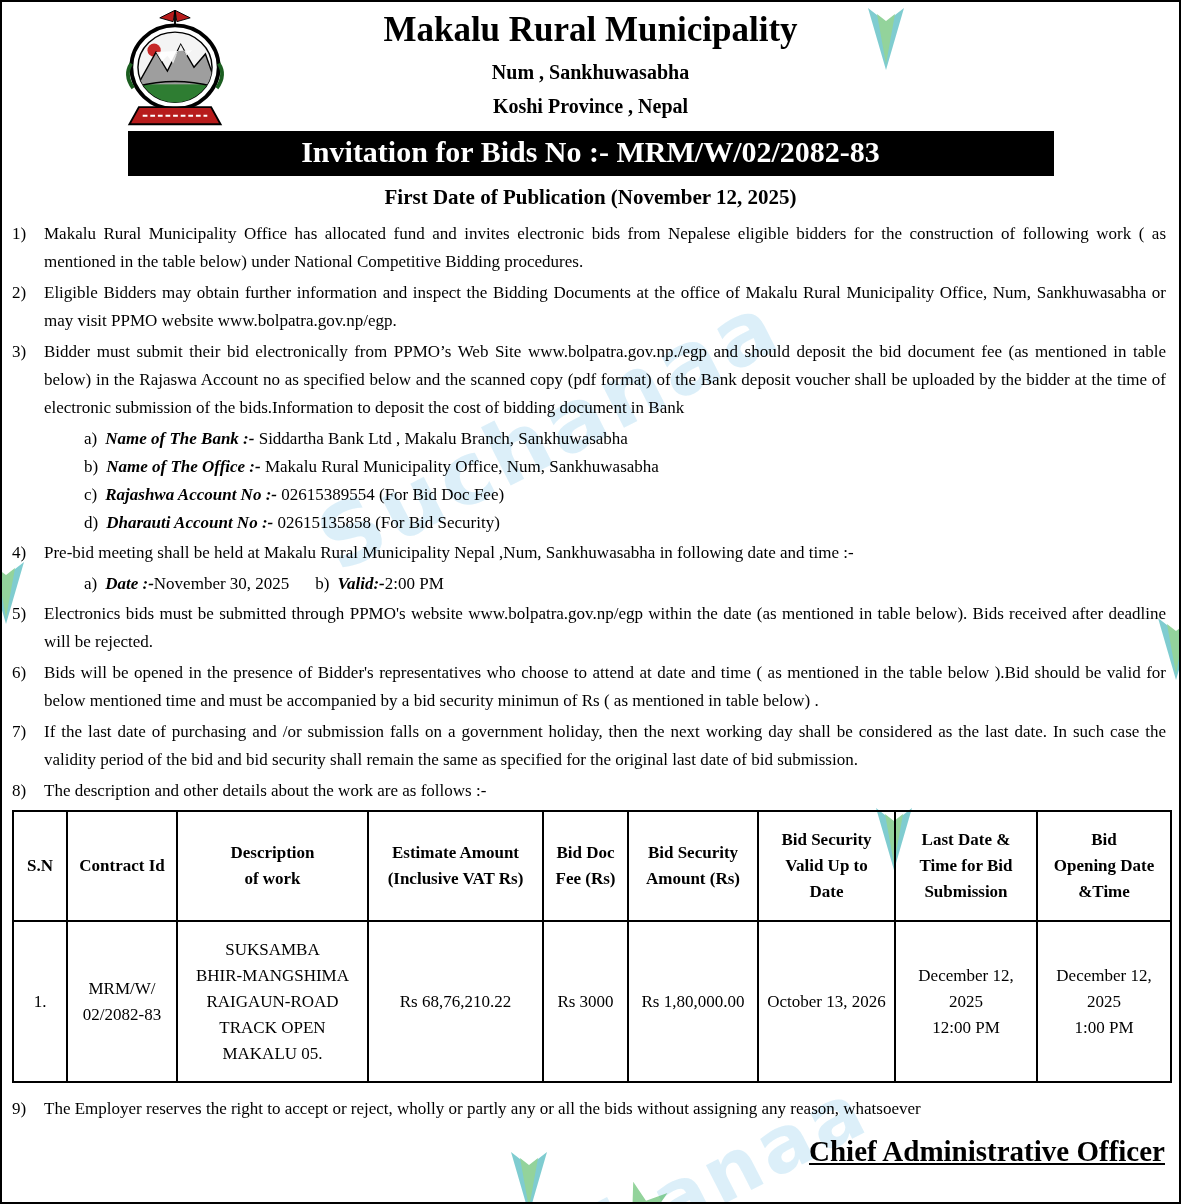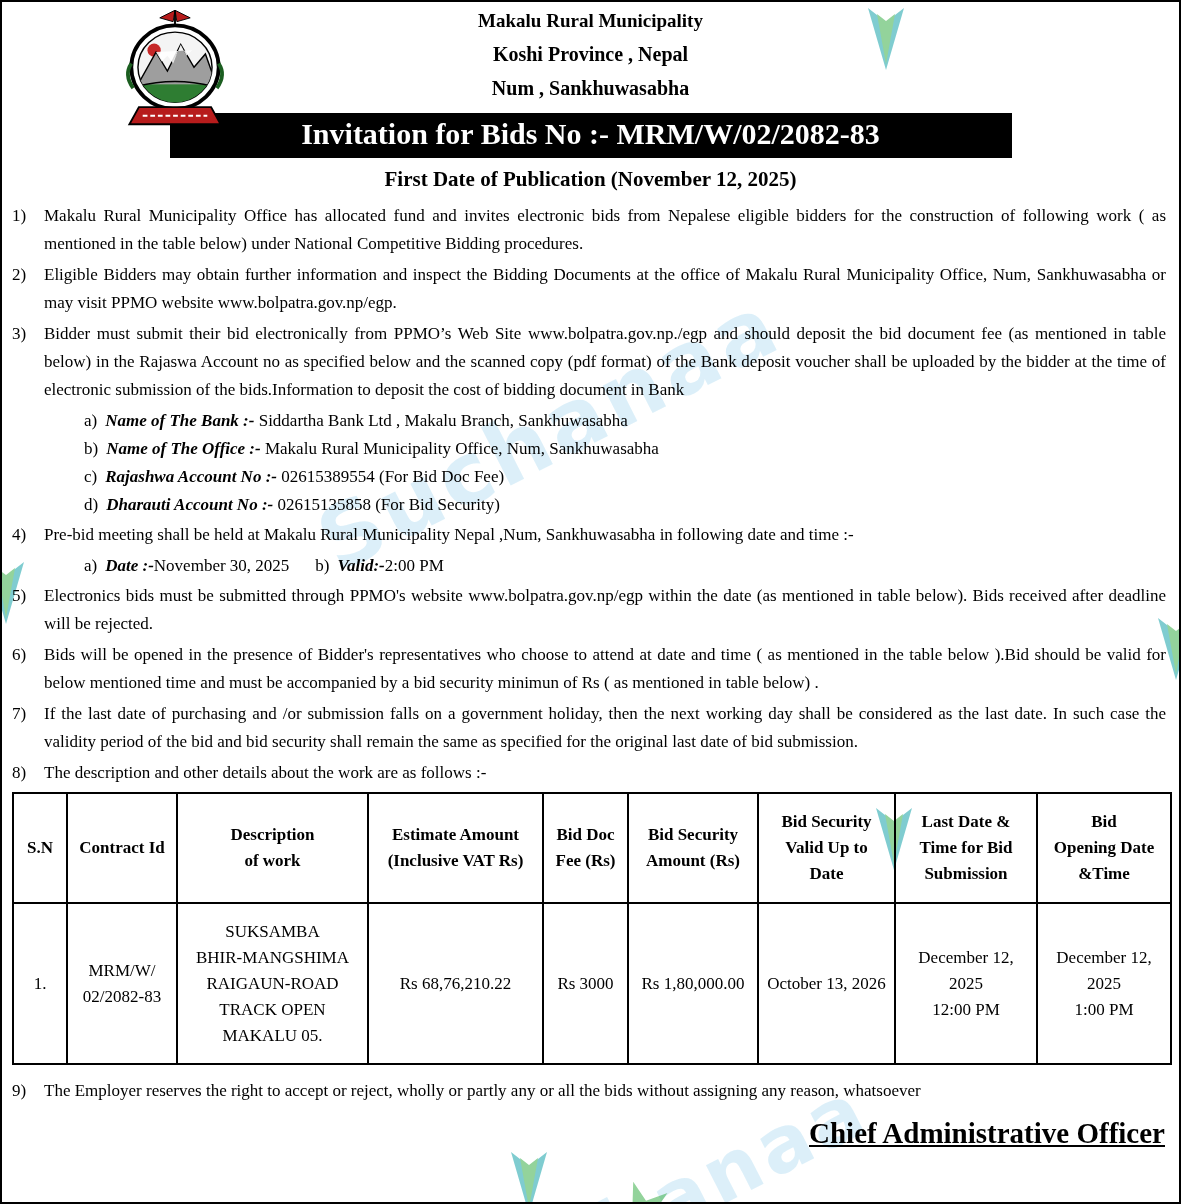--- a/index.html
+++ b/index.html
@@ -16,25 +16,25 @@
   
   .wm-text{
     position:absolute; font-family:"DejaVu Sans", sans-serif; font-weight:bold;
     color:var(--wm_text); opacity:.30; font-size:86px; letter-spacing:4px;
     transform:rotate(-27deg); transform-origin:left top; pointer-events:none; z-index:0;
   }
   .wm-arrow{position:absolute; opacity:.55; pointer-events:none; z-index:0;}
   
   .hdr{position:relative; text-align:center; padding-top:8px; z-index:1;}
   .logo{position:absolute; left:116px; top:6px; width:114px; height:128px;}
-  .org-name{font-size:19px; font-weight:bold;}
+  .org-name{font-size:35px; font-weight:bold;}
   .office-name{font-size:31px; font-weight:bold; margin-top:9px;}
   .addr{font-size:20px; font-weight:bold; margin-top:11px;}
   .banner{
-    width:842px; margin:13px auto 0 auto; background:var(--banner_bg); color:var(--banner_text);
+    width:926px; margin:13px auto 0 auto; background:var(--banner_bg); color:var(--banner_text);
     font-size:30px; font-weight:bold; text-align:center; padding:4px 0 7px 0;
   }
   .pub-date{text-align:center; font-size:21px; font-weight:bold; margin-top:9px;}
   
   .notice{padding:8px 13px 0 10px; position:relative; z-index:1;}
   .n-item{display:flex; margin:2px 0 3px 0;}
   .n-num{width:32px; flex:0 0 32px; font-size:17px; line-height:28px;}
   .n-text{flex:1; font-size:17px; line-height:28px; text-align:justify;}
   .sub{margin-left:72px; font-size:17px; line-height:28px; display:flex;}
   .sub .s-num{margin-right:8px;}
@@ -101,22 +101,22 @@
         <polygon points="40,46 46,56 52,50 58,58 66,38 72,50 78,44" fill="#ffffff" opacity="0.85"></polygon>
         <rect x="18" y="80" width="84" height="20" fill="#2e7d32"></rect>
         <path d="M20 82 Q60 72 100 82" stroke="#000" stroke-width="1.5" fill="none"></path>
       </g>
       <path d="M14 58 Q6 70 16 84" stroke="#1b5e20" stroke-width="4" fill="none"></path>
       <path d="M106 58 Q114 70 104 84" stroke="#1b5e20" stroke-width="4" fill="none"></path>
       <polygon points="22,104 98,104 108,122 12,122" fill="#b71c1c" stroke="#000" stroke-width="2"></polygon>
       <line x1="26" y1="113" x2="94" y2="113" stroke="#ffffff" stroke-width="2" stroke-dasharray="5,3"></line>
     </svg>
     <div class="org-name">Makalu Rural Municipality</div>
+    <div class="addr">Num , Sankhuwasabha</div>
     <div class="addr">Koshi Province , Nepal</div>
-    <div class="addr">Num , Sankhuwasabha</div>
     <div class="banner">Invitation for Bids No :- MRM/W/02/2082-83</div>
     <div class="pub-date">First Date of Publication (November 12, 2025)</div>
   </div>
 
   <div class="notice">
 
     <div class="n-item">
       <span class="n-num">1)</span>
       <div class="n-text">Makalu Rural Municipality Office has allocated fund and invites electronic bids from Nepalese eligible bidders for the construction of following work ( as mentioned in the table below) under National Competitive Bidding procedures.</div>
     </div>

